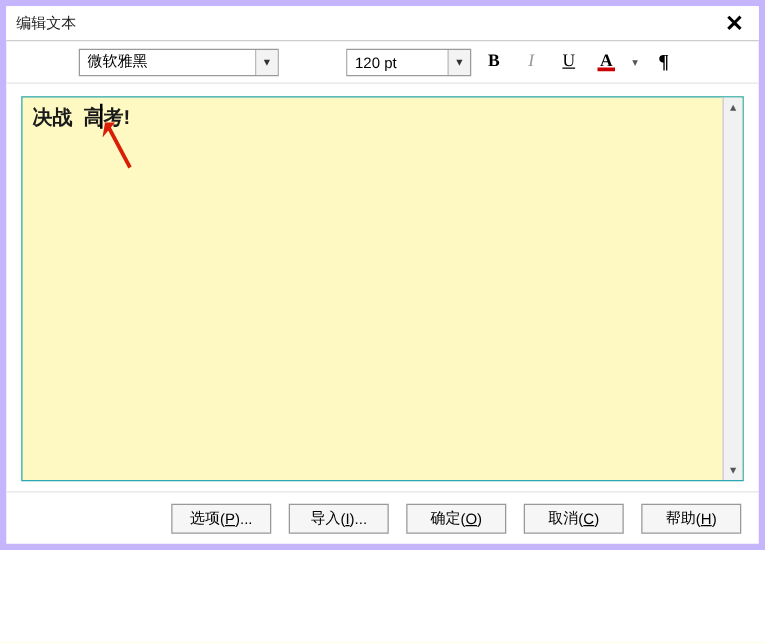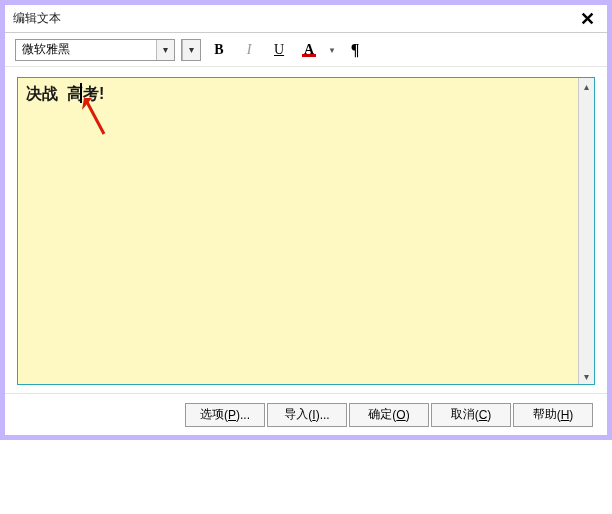--- a/index.html
+++ b/index.html
@@ -37,20 +37,21 @@
   padding: 4px 10px;
   gap: 6px;
   border-bottom: 1px solid #e5e5e5;
 }
 .combo {
   display: flex;
   align-items: stretch;
   border: 1px solid #9a9a9a;
   height: 22px;
   background: #fff;
+  margin-left: 48px;
 }
 .combo input {
   border: none;
   outline: none;
   padding: 0 6px;
   font-size: 12px;
   font-family: inherit;
   width: 140px;
 }
 .combo.size input { width: 80px; }
@@ -133,21 +134,21 @@
   display: flex;
   flex-direction: column;
   justify-content: space-between;
 }
 .scrollbar .sbtn { height: 16px; display:flex; align-items:center; justify-content:center; font-size:10px; color:#555; cursor:pointer; }
 .buttonbar {
   height: 42px;
   display: flex;
   align-items: center;
   justify-content: flex-end;
-  gap: 2px;
+  gap: 14px;
   padding: 0 14px;
   border-top: 1px solid #e5e5e5;
 }
 .btn {
   min-width: 80px;
   height: 24px;
   border: 1px solid #999;
   background: #f6f6f6;
   cursor: pointer;
   font-size: 12px;
@@ -166,20 +167,21 @@
     <span class="title">编辑文本</span>
     <span class="close">✕</span>
   </div>
 
   <div class="toolbar">
     <div class="combo">
       <input value="微软雅黑" style="">
       <div class="arrow">▾</div>
     </div>
     <div class="combo size">
+      <input value="120 pt" style="">
       <div class="arrow">▾</div>
     </div>
     <div class="tbtn bold">B</div>
     <div class="tbtn italic">I</div>
     <div class="tbtn underline">U</div>
     <div class="tbtn fontcolor">
       <span class="letter">A</span>
       <span class="bar"></span>
     </div>
     <div class="mini-arrow">▾</div>

